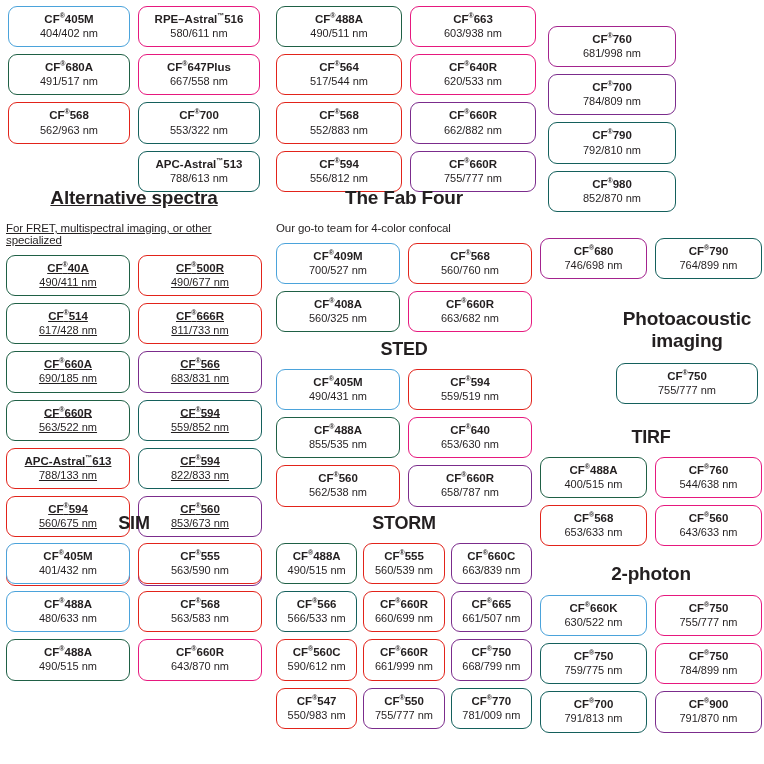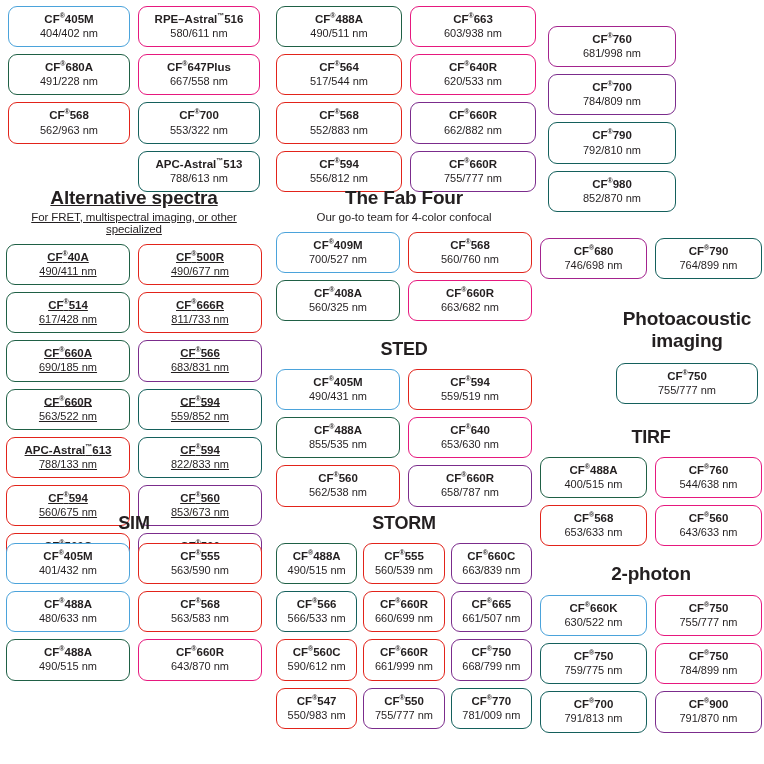--- a/index.html
+++ b/index.html
@@ -19,24 +19,23 @@
   .section-title{
     text-align:center;
     font-weight:bold;
     color:#231f20;
     letter-spacing:-0.2px;
     line-height:1.05;
   }
   .section-title.lg{font-size:19px;}
   .section-title.md{font-size:18px;}
   .section-sub{
-    text-align:center;
     font-size:11.5px;
     color:#231f20;
-    margin-top:3px;
+    margin-top:14px;
     letter-spacing:-0.1px;
   }
 
   
   .grid{display:grid;column-gap:8px;row-gap:7px;}
   .grid.c1{grid-template-columns:1fr;}
   .grid.c2{grid-template-columns:1fr 1fr;}
   .grid.c3{grid-template-columns:1fr 1fr 1fr;}
 
   .chip{
@@ -93,21 +92,21 @@
         <div class="chip b-blue">
           <div class="name">CF<span class="reg">®</span>405M</div>
           <div class="spec">404/402 nm</div>
         </div>
         <div class="chip b-magenta">
           <div class="name">RPE–Astral<span class="tm">™</span>516</div>
           <div class="spec">580/611 nm</div>
         </div>
         <div class="chip b-green">
           <div class="name">CF<span class="reg">®</span>680A</div>
-          <div class="spec">491/228 nm</div>
+          <div class="spec">491/517 nm</div>
         </div>
         <div class="chip b-magenta">
           <div class="name">CF<span class="reg">®</span>647Plus</div>
           <div class="spec">667/558 nm</div>
         </div>
         <div class="chip b-red">
           <div class="name">CF<span class="reg">®</span>568</div>
           <div class="spec">562/963 nm</div>
         </div>
         <div class="chip b-teal">

